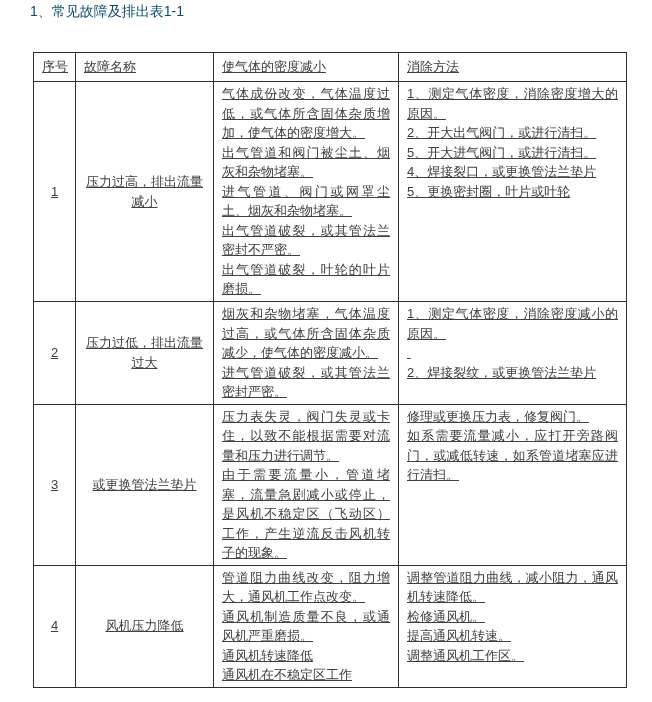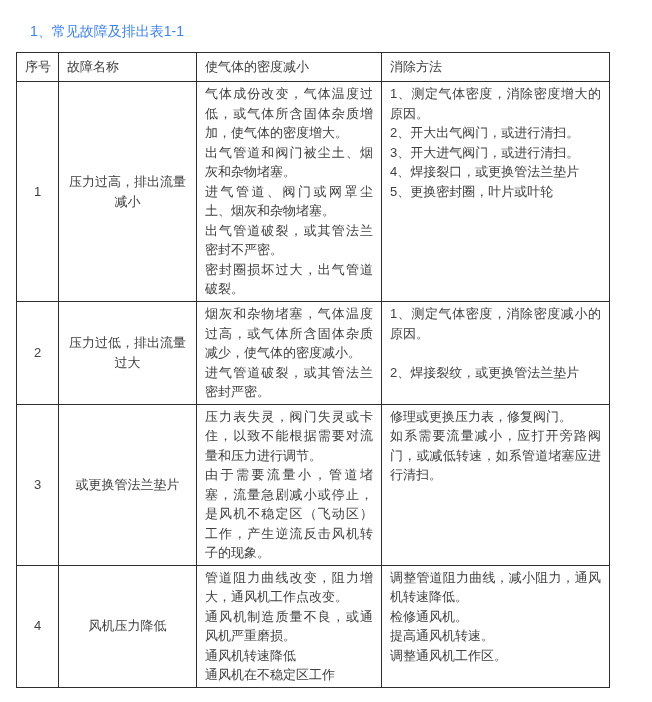--- a/index.html
+++ b/index.html
@@ -17,33 +17,34 @@
   }
   .page {
     position: relative;
     width: 652px;
     height: 702px;
     background: #ffffff;
   }
   .doc-title {
     position: absolute;
     left: 30px;
-    top: 22px;
+    top: 2px;
     font-size: 14px;
     line-height: 18px;
-    color: #3b82f6;
+    color: #0c4a6e;
     white-space: nowrap;
   }
   table.fault-table {
     position: absolute;
-    left: 16px;
+    left: 33px;
     top: 52px;
     width: 593px;
     border-collapse: collapse;
     table-layout: fixed;
+    text-decoration: underline;
   }
   table.fault-table th,
   table.fault-table td {
     border: 1px solid #2e2e2e;
     font-size: 13px;
     font-weight: normal;
     color: #404040;
     padding: 2px 8px;
     line-height: 19.5px;
     overflow: hidden;
@@ -98,26 +99,26 @@
     </thead>
     <tbody id="table-body">
         <tr style="height: 220px;">
           <td class="col-no">1</td>
           <td class="col-name">压力过高，排出流量减小</td>
           <td class="col-cause">
             <p class="cell-p">气体成份改变，气体温度过低，或气体所含固体杂质增加，使气体的密度增大。</p>
             <p class="cell-p">出气管道和阀门被尘土、烟灰和杂物堵塞。</p>
             <p class="cell-p">进气管道、阀门或网罩尘土、烟灰和杂物堵塞。</p>
             <p class="cell-p">出气管道破裂，或其管法兰密封不严密。</p>
-            <p class="cell-p">密封圈损坏过大，出气管道破裂。</p>
+            <p class="cell-p">出气管道破裂，叶轮的叶片磨损。</p>
           </td>
           <td class="col-method">
             <p class="cell-p">1、测定气体密度，消除密度增大的原因。</p>
             <p class="cell-p">2、开大出气阀门，或进行清扫。</p>
-            <p class="cell-p">3、开大进气阀门，或进行清扫。</p>
+            <p class="cell-p">5、开大进气阀门，或进行清扫。</p>
             <p class="cell-p">4、焊接裂口，或更换管法兰垫片</p>
             <p class="cell-p">5、更换密封圈，叶片或叶轮</p>
           </td>
         </tr>
         <tr style="height: 101px;">
           <td class="col-no">2</td>
           <td class="col-name">压力过低，排出流量过大</td>
           <td class="col-cause">
             <p class="cell-p">烟灰和杂物堵塞，气体温度过高，或气体所含固体杂质减少，使气体的密度减小。</p>
             <p class="cell-p">进气管道破裂，或其管法兰密封严密。</p>

